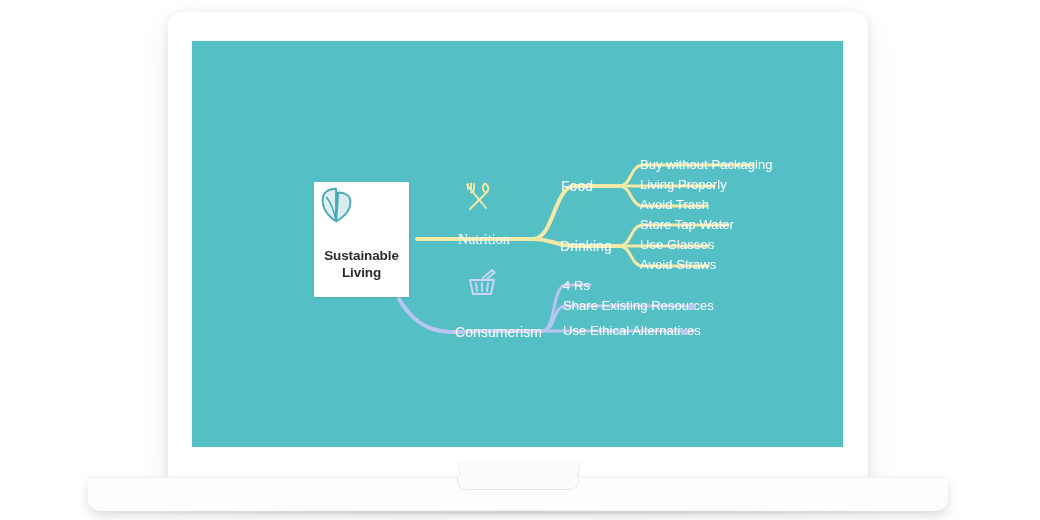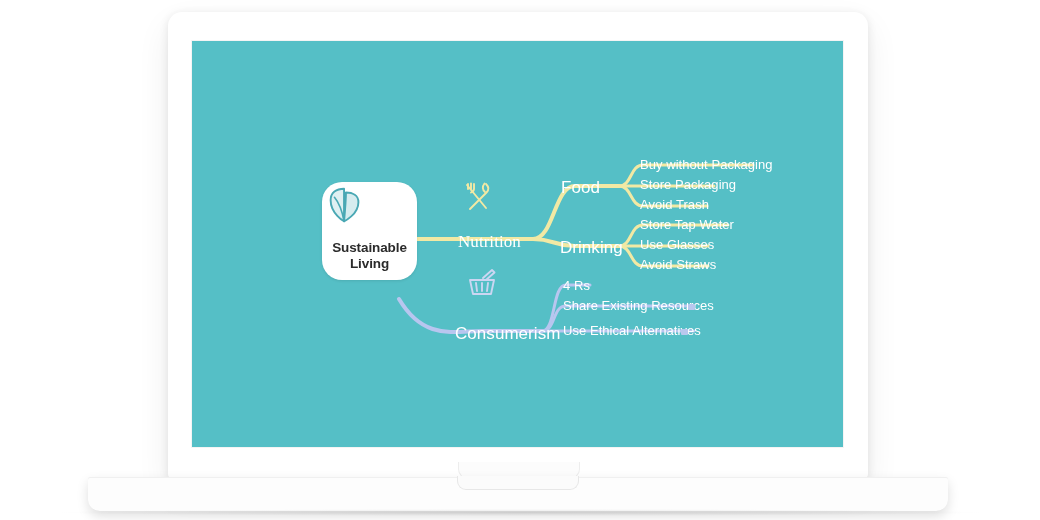--- a/index.html
+++ b/index.html
@@ -41,39 +41,39 @@
     position:absolute;left:60px;top:509px;width:920px;height:7px;
     background:radial-gradient(ellipse at center, rgba(0,0,0,.10) 0%, rgba(0,0,0,0) 72%);
   }
 
   
   #map{position:absolute;left:0;top:0;width:651px;height:406px;}
   #map svg{position:absolute;left:0;top:0;}
 
   
   .center-node{
-    position:absolute;left:130px;top:141px;width:95px;height:98px;
-    background:#ffffff;border-radius:20px;
+    position:absolute;left:122px;top:141px;width:95px;height:115px;
+    background:#ffffff;border-radius:1px;
     box-shadow:0 1px 3px rgba(0,0,0,.10);
     display:flex;flex-direction:column;align-items:center;justify-content:center;
   }
   .center-icon{width:46px;height:46px;margin-bottom:4px;}
   .center-label{
     color:#2b2b2b;font-size:13.5px;font-weight:bold;line-height:1.22;
     text-align:center;letter-spacing:-.1px;
   }
 
   
   .branch-icon{position:absolute;width:36px;height:36px;}
   #icon-nutrition{left:268px;top:139px;}
   #icon-consumerism{left:272px;top:224px;}
 
   
   .lbl{position:absolute;white-space:nowrap;color:#ffffff;
-       font-size:17px;line-height:1;letter-spacing:.05px;}
+       font-size:14px;line-height:1;letter-spacing:.05px;}
   .lbl.sub{font-size:13px;}
   .collapse-dot{
     position:absolute;width:7px;height:6px;background:#b9c8ee;border-radius:1px;
   }
 </style>
 </head>
 <body>
 
 <div id="stage">
 
@@ -138,21 +138,21 @@
         </svg>
       </span>
 
       <div class="lbl" style="left:266px;top:192px;font-family:Liberation Serif, serif;">Nutrition</div>
       <div class="lbl" style="left:263px;top:284px;">Consumerism</div>
 
       <div class="lbl" style="left:369px;top:138px;">Food</div>
       <div class="lbl" style="left:368px;top:198px;">Drinking</div>
 
       <div class="lbl sub" style="left:448px;top:117px;">Buy without Packaging</div>
-      <div class="lbl sub" style="left:448px;top:137px;">Store Packaging</div>
+      <div class="lbl sub" style="left:448px;top:137px;">Living Properly</div>
       <div class="lbl sub" style="left:448px;top:157px;">Avoid Trash</div>
 
       <div class="lbl sub" style="left:448px;top:177px;">Store Tap Water</div>
       <div class="lbl sub" style="left:448px;top:197px;text-align:right;">Use Glasses</div>
       <div class="lbl sub" style="left:448px;top:217px;">Avoid Straws</div>
 
       <div class="lbl sub" style="left:371px;top:238px;">4 Rs</div>
       <div class="lbl sub" style="left:371px;top:258px;">Share Existing Resources</div>
       <div class="collapse-dot" style="left:496px;top:263px;"></div>
 

